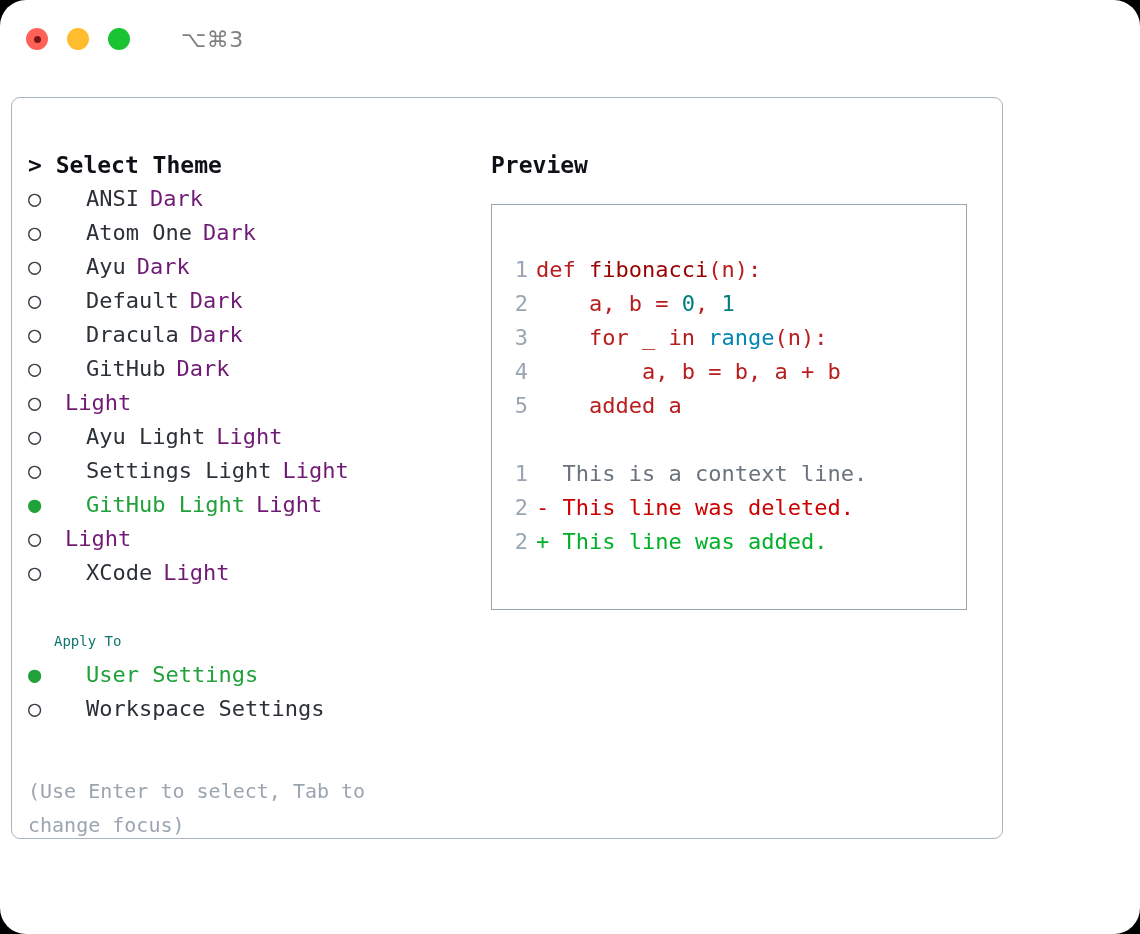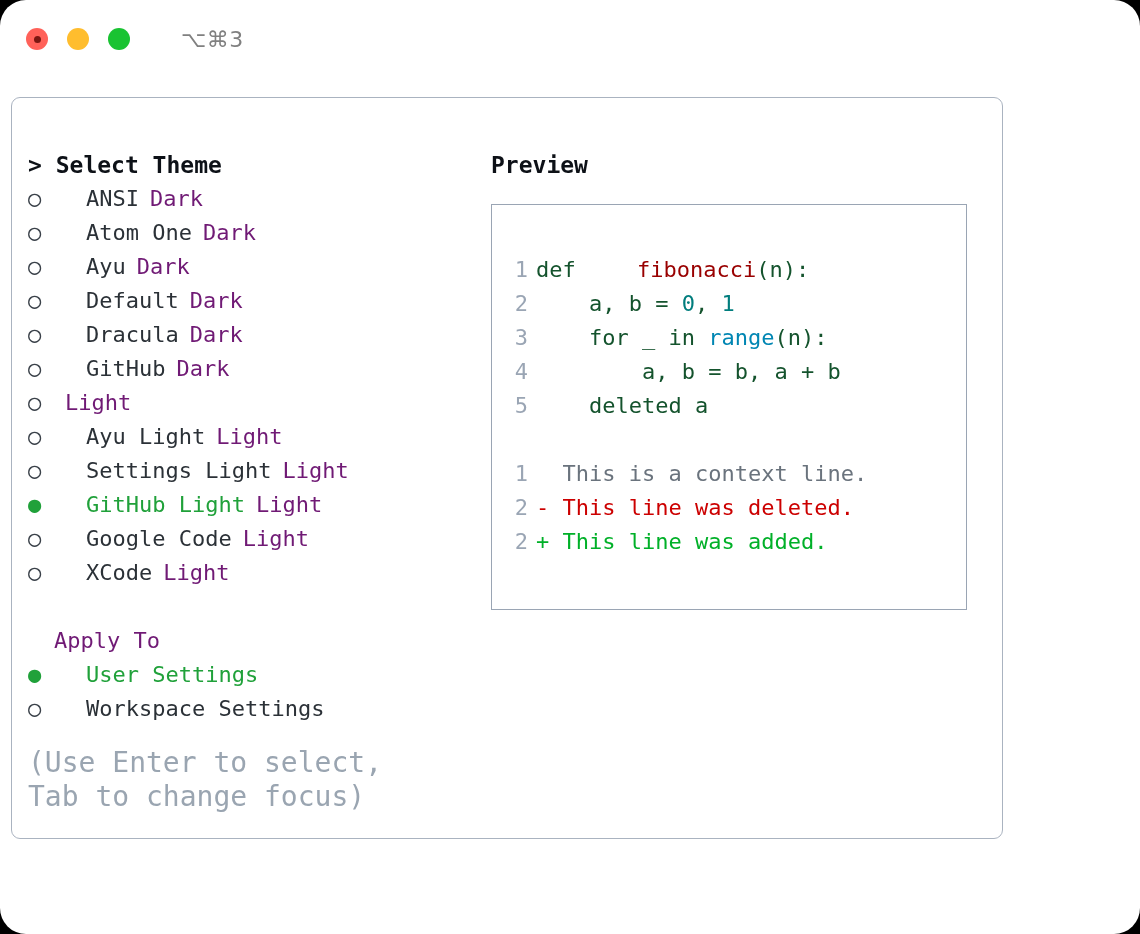--- a/index.html
+++ b/index.html
@@ -122,30 +122,30 @@
   .marker.sel { color: #20a13a; }
   .opt-label { color: #2b3137; margin-left: 32px; }
   .opt-label.sel { color: #20a13a; text-align: right; }
   .opt-tag {
     color: #701a75;
     margin-left: 11px;
   }
   .spacer-row { height: 34px; }
 
   .apply-header {
-    font-size: 22px;
-    color: #701a75;
+    font-size: 14px;
+    color: #0f766e;
     line-height: 34px;
     padding-left: 26px;
     white-space: pre;
   }
 
   .hint {
-    margin-top: 20px;
-    font-size: 28px;
+    margin-top: 48px;
+    font-size: 20px;
     line-height: 34px;
     color: #9aa5b1;
     width: 420px;
     white-space: pre-wrap;
   }
 
   
   .right-col {
     position: absolute;
     left: 479px;
@@ -176,22 +176,22 @@
   }
   .ln {
     display: inline-block;
     width: 44px;
     flex: 0 0 44px;
     text-align: right;
     color: #9aa5b4;
     padding-right: 8px;
     box-sizing: border-box;
   }
-  .code-text { color: #14532d; }
-  .tok-fn   { color: #990000; margin-left: 48px; }
+  .code-text { color: #b91c1c; }
+  .tok-fn   { color: #990000; }
   .tok-num  { color: #007d7d; }
   .tok-blue { color: #0086b3; }
   .diff-gap { height: 34px; }
   .diff-ctx { color: #6a737d; }
   .diff-del { color: #cc0000; }
   .diff-add { color: #00b028; }
 </style>
 </head>
 <body>
 
@@ -215,42 +215,42 @@
             <div class="opt-row"><span class="marker">○</span><span class="opt-label">ANSI</span><span class="opt-tag">Dark</span></div>
             <div class="opt-row"><span class="marker">○</span><span class="opt-label">Atom One</span><span class="opt-tag">Dark</span></div>
             <div class="opt-row"><span class="marker">○</span><span class="opt-label">Ayu</span><span class="opt-tag">Dark</span></div>
             <div class="opt-row"><span class="marker">○</span><span class="opt-label">Default</span><span class="opt-tag">Dark</span></div>
             <div class="opt-row"><span class="marker">○</span><span class="opt-label">Dracula</span><span class="opt-tag">Dark</span></div>
             <div class="opt-row"><span class="marker">○</span><span class="opt-label">GitHub</span><span class="opt-tag">Dark</span></div>
             <div class="opt-row"><span class="marker">○</span><span class="opt-tag">Light</span></div>
             <div class="opt-row"><span class="marker">○</span><span class="opt-label">Ayu Light</span><span class="opt-tag">Light</span></div>
             <div class="opt-row"><span class="marker">○</span><span class="opt-label">Settings Light</span><span class="opt-tag">Light</span></div>
             <div class="opt-row"><span class="marker sel">●</span><span class="opt-label sel">GitHub Light</span><span class="opt-tag">Light</span></div>
-            <div class="opt-row"><span class="marker">○</span><span class="opt-label">Google Code</span><span class="opt-tag">Light</span></div>
+            <div class="opt-row"><span class="marker">○</span><span class="opt-tag">Light</span></div>
             <div class="opt-row"><span class="marker">○</span><span class="opt-label">XCode</span><span class="opt-tag">Light</span></div>
           </div>
         <div class="spacer-row"></div>
         <div class="apply-header">Apply To</div>
         <div id="apply-list">
             <div class="opt-row"><span class="marker sel">●</span><span class="opt-label sel">User Settings</span></div>
             <div class="opt-row"><span class="marker">○</span><span class="opt-label">Workspace Settings</span></div>
           </div>
         <div class="hint">(Use Enter to select, Tab to change focus)</div>
       </div>
 
       <div class="right-col">
         <div class="section-header">Preview</div>
         <div class="preview-box">
           <div class="code-area">
             <div id="code-lines">
                 <div class="code-line"><span class="ln">1</span><span class="code-text">def </span><span class="tok-fn">fibonacci</span><span class="code-text">(n):</span></div>
                 <div class="code-line"><span class="ln">2</span><span class="code-text">    a, b = </span><span class="tok-num">0</span><span class="code-text">, </span><span class="tok-num">1</span></div>
                 <div class="code-line"><span class="ln">3</span><span class="code-text">    for _ in </span><span class="tok-blue">range</span><span class="code-text">(n):</span></div>
                 <div class="code-line"><span class="ln">4</span><span class="code-text">        a, b = b, a + b</span></div>
-                <div class="code-line"><span class="ln">5</span><span class="code-text">    deleted a</span></div>
+                <div class="code-line"><span class="ln">5</span><span class="code-text">    added a</span></div>
               </div>
             <div class="diff-gap"></div>
             <div id="diff-lines">
                 <div class="code-line"><span class="ln">1</span><span class="diff-ctx" style="white-space: pre;"> </span><span class="diff-ctx" style="white-space: pre;"> This is a context line.</span></div>
                 <div class="code-line"><span class="ln">2</span><span class="diff-del" style="white-space: pre;">-</span><span class="diff-del" style="white-space: pre; text-align: right;"> This line was deleted.</span></div>
                 <div class="code-line"><span class="ln">2</span><span class="diff-add" style="white-space: pre;">+</span><span class="diff-add" style="white-space: pre;"> This line was added.</span></div>
               </div>
           </div>
         </div>
       </div>

